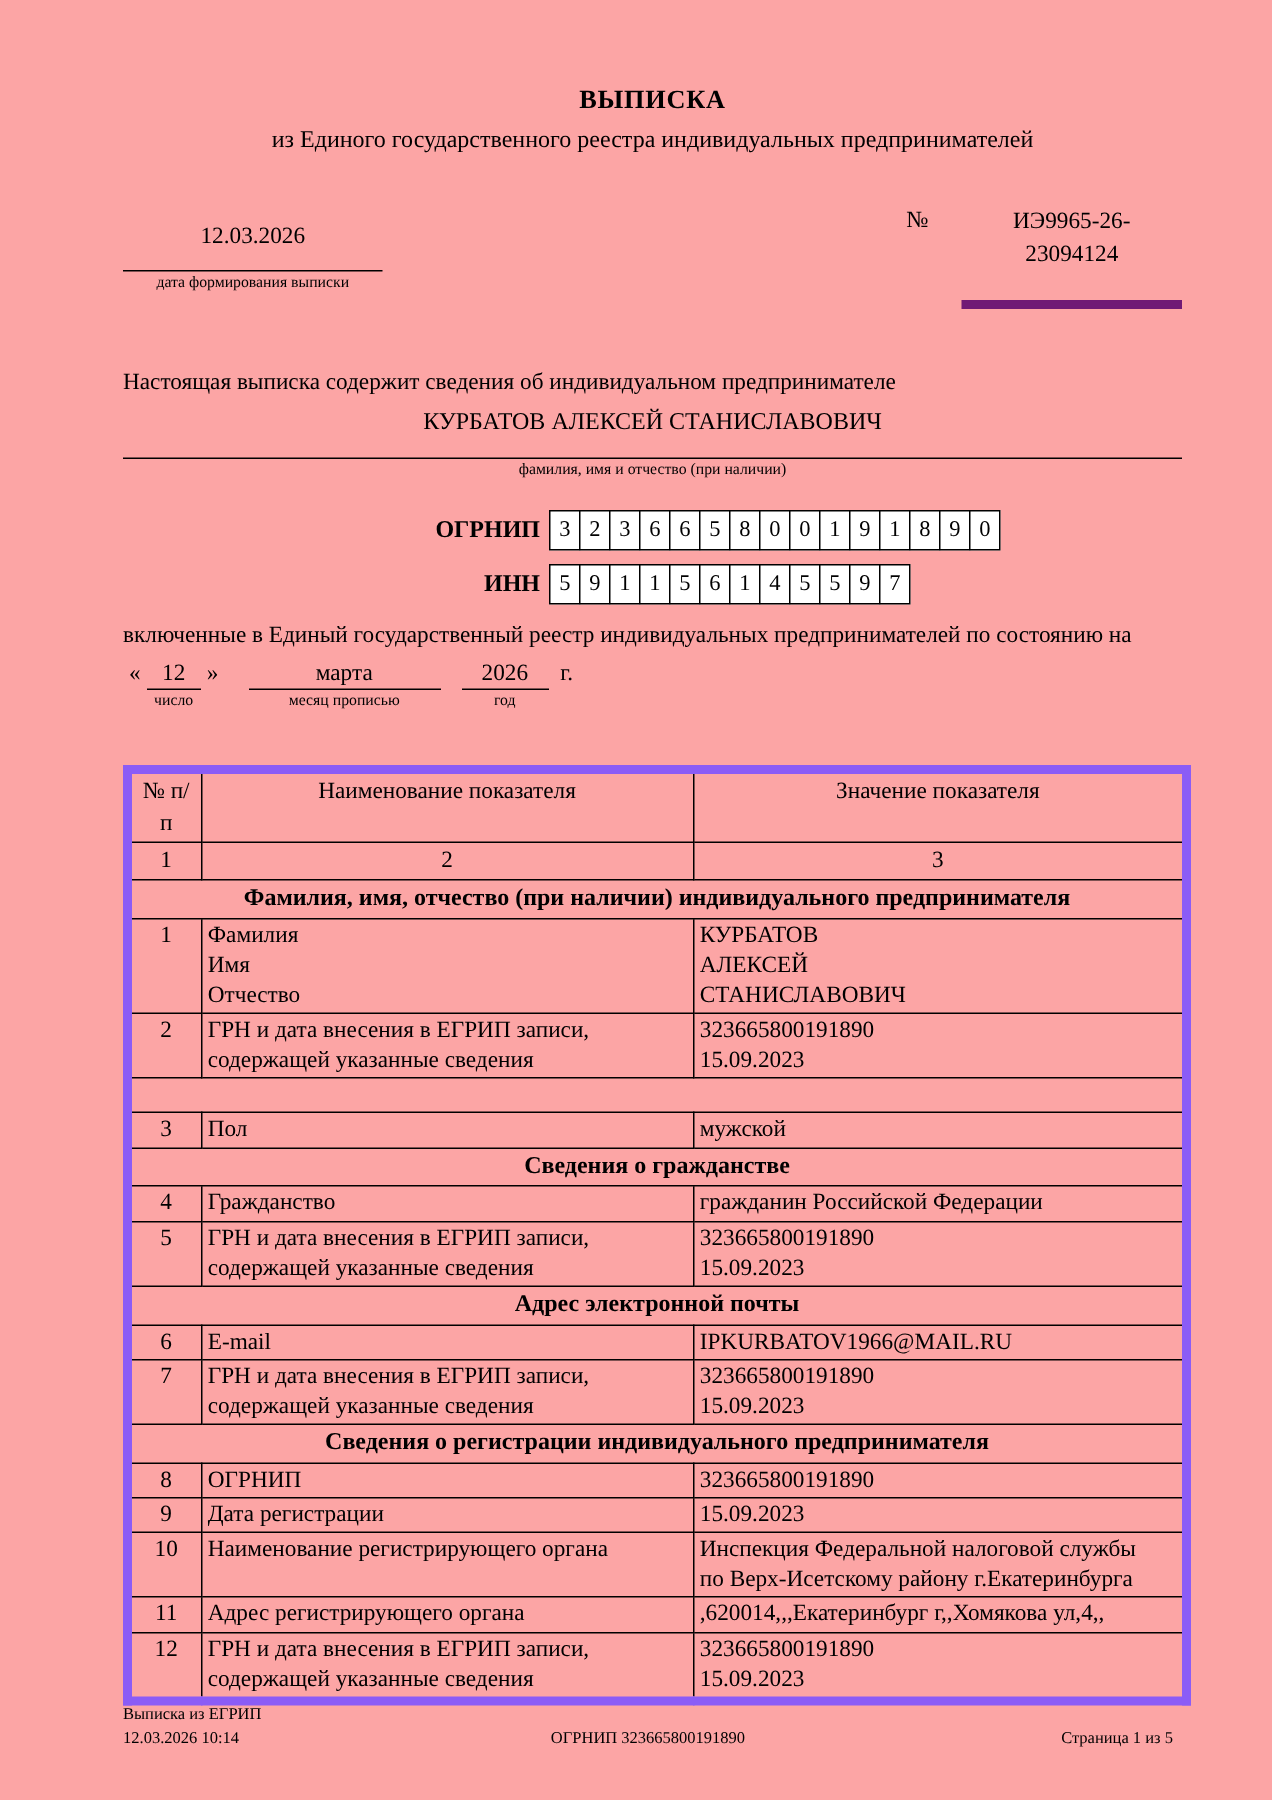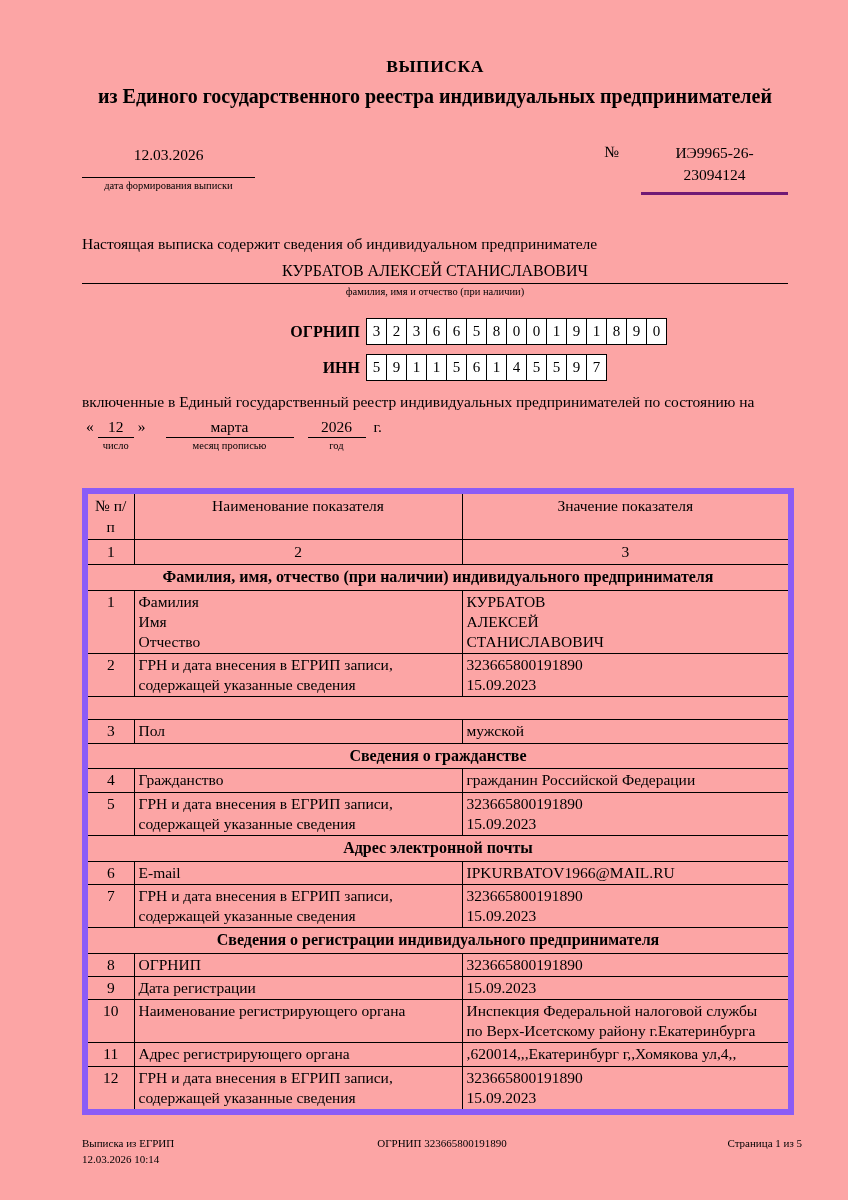--- a/index.html
+++ b/index.html
@@ -6,33 +6,33 @@
   html,body { background:#e8e8e8; }
   .page {
     width:848px; height:1200px; position:relative;
     background:#fca5a5; color:#000;
     font-family:"Liberation Serif", serif;
     margin:0 auto; overflow:hidden;
   }
   .content { padding:56px 60px 0 82px; }
 
   .title { text-align:center; font-weight:bold; font-size:17.5px; letter-spacing:0.5px; }
-  .subtitle { text-align:center; font-weight:bold; font-size:20px; margin-top:8px; }
+  .subtitle { text-align:center; font-weight:normal; font-size:16px; margin-top:8px; }
 
   .refrow { display:flex; margin-top:34px; align-items:center;gap:20px; }
   .ref-left { width:173px; }
   .ref-date { text-align:center; font-size:15.5px; padding-bottom:13px; border-bottom:1px solid #000; }
   .ref-cap { text-align:center; font-size:10.5px; padding-top:2px; }
   .ref-right { margin-left:auto; display:flex; align-items:flex-start; }
   .no-sign { font-size:15.5px; margin-right:22px; margin-top:1px; }
-  .no-num { width:147px; text-align:center; font-size:15.5px; line-height:1.4; border-bottom:3px solid #701a75; padding-bottom:7px; }
+  .no-num { width:147px; text-align:center; font-size:15.5px; line-height:1.4; border-bottom:6px solid #701a75; padding-bottom:20px; }
 
   .intro { margin-top:40px; font-size:15.5px; }
   .name-block { margin-top:9px; }
-  .name { text-align:center; font-size:16px; border-bottom:1px solid #000; padding-bottom:3px; }
+  .name { text-align:center; font-size:16px; border-bottom:1px solid #000; padding-bottom:14px; }
   .name-cap { text-align:center; font-size:10.5px; padding-top:2px; }
 
   .digits-row { display:flex; align-items:center; margin-left:116px; margin-top:9px; }
   .digits-row.first { margin-top:21px; }
   .digits-label { width:162px; text-align:right; font-weight:bold; font-size:16px; margin-right:6px; }
   .boxes { display:flex; }
   .digit-box {
     display:inline-flex; align-items:center; justify-content:center;
     width:21px; height:27px; border:1px solid #000; margin-left:-1px;
     font-size:15px; background:#fff;
@@ -54,21 +54,21 @@
   table.main { border-collapse:collapse; table-layout:fixed; width:706px; margin-top:37px; border:6px solid #8b5cf6; }
   table.main th, table.main td {
     border:1px solid #000; font-size:15.5px; padding:1px 4px;
     vertical-align:top; line-height:1.3; overflow:hidden;
   }
   table.main th { font-weight:normal; text-align:center; padding:2px 4px; }
   td.cell-num { text-align:center; }
   tr.section-row td { font-weight:bold; text-align:center; font-size:16px; padding:2px 6px; }
   tr.empty-row td { height:23px; }
 
-  .footer { position:absolute; left:82px; right:46px; bottom:33px; display:flex; font-size:11px; line-height:1.4; }
+  .footer { position:absolute; left:82px; right:66px; bottom:33px; display:flex; font-size:11px; line-height:1.4;align-items:flex-end; }
   .footer > div { flex:1; }
   .footer-center { text-align:center; }
   .footer-right { text-align:right; }
 </style>
 </head>
 <body>
 
 <div class="page">
   <div class="content">
 

